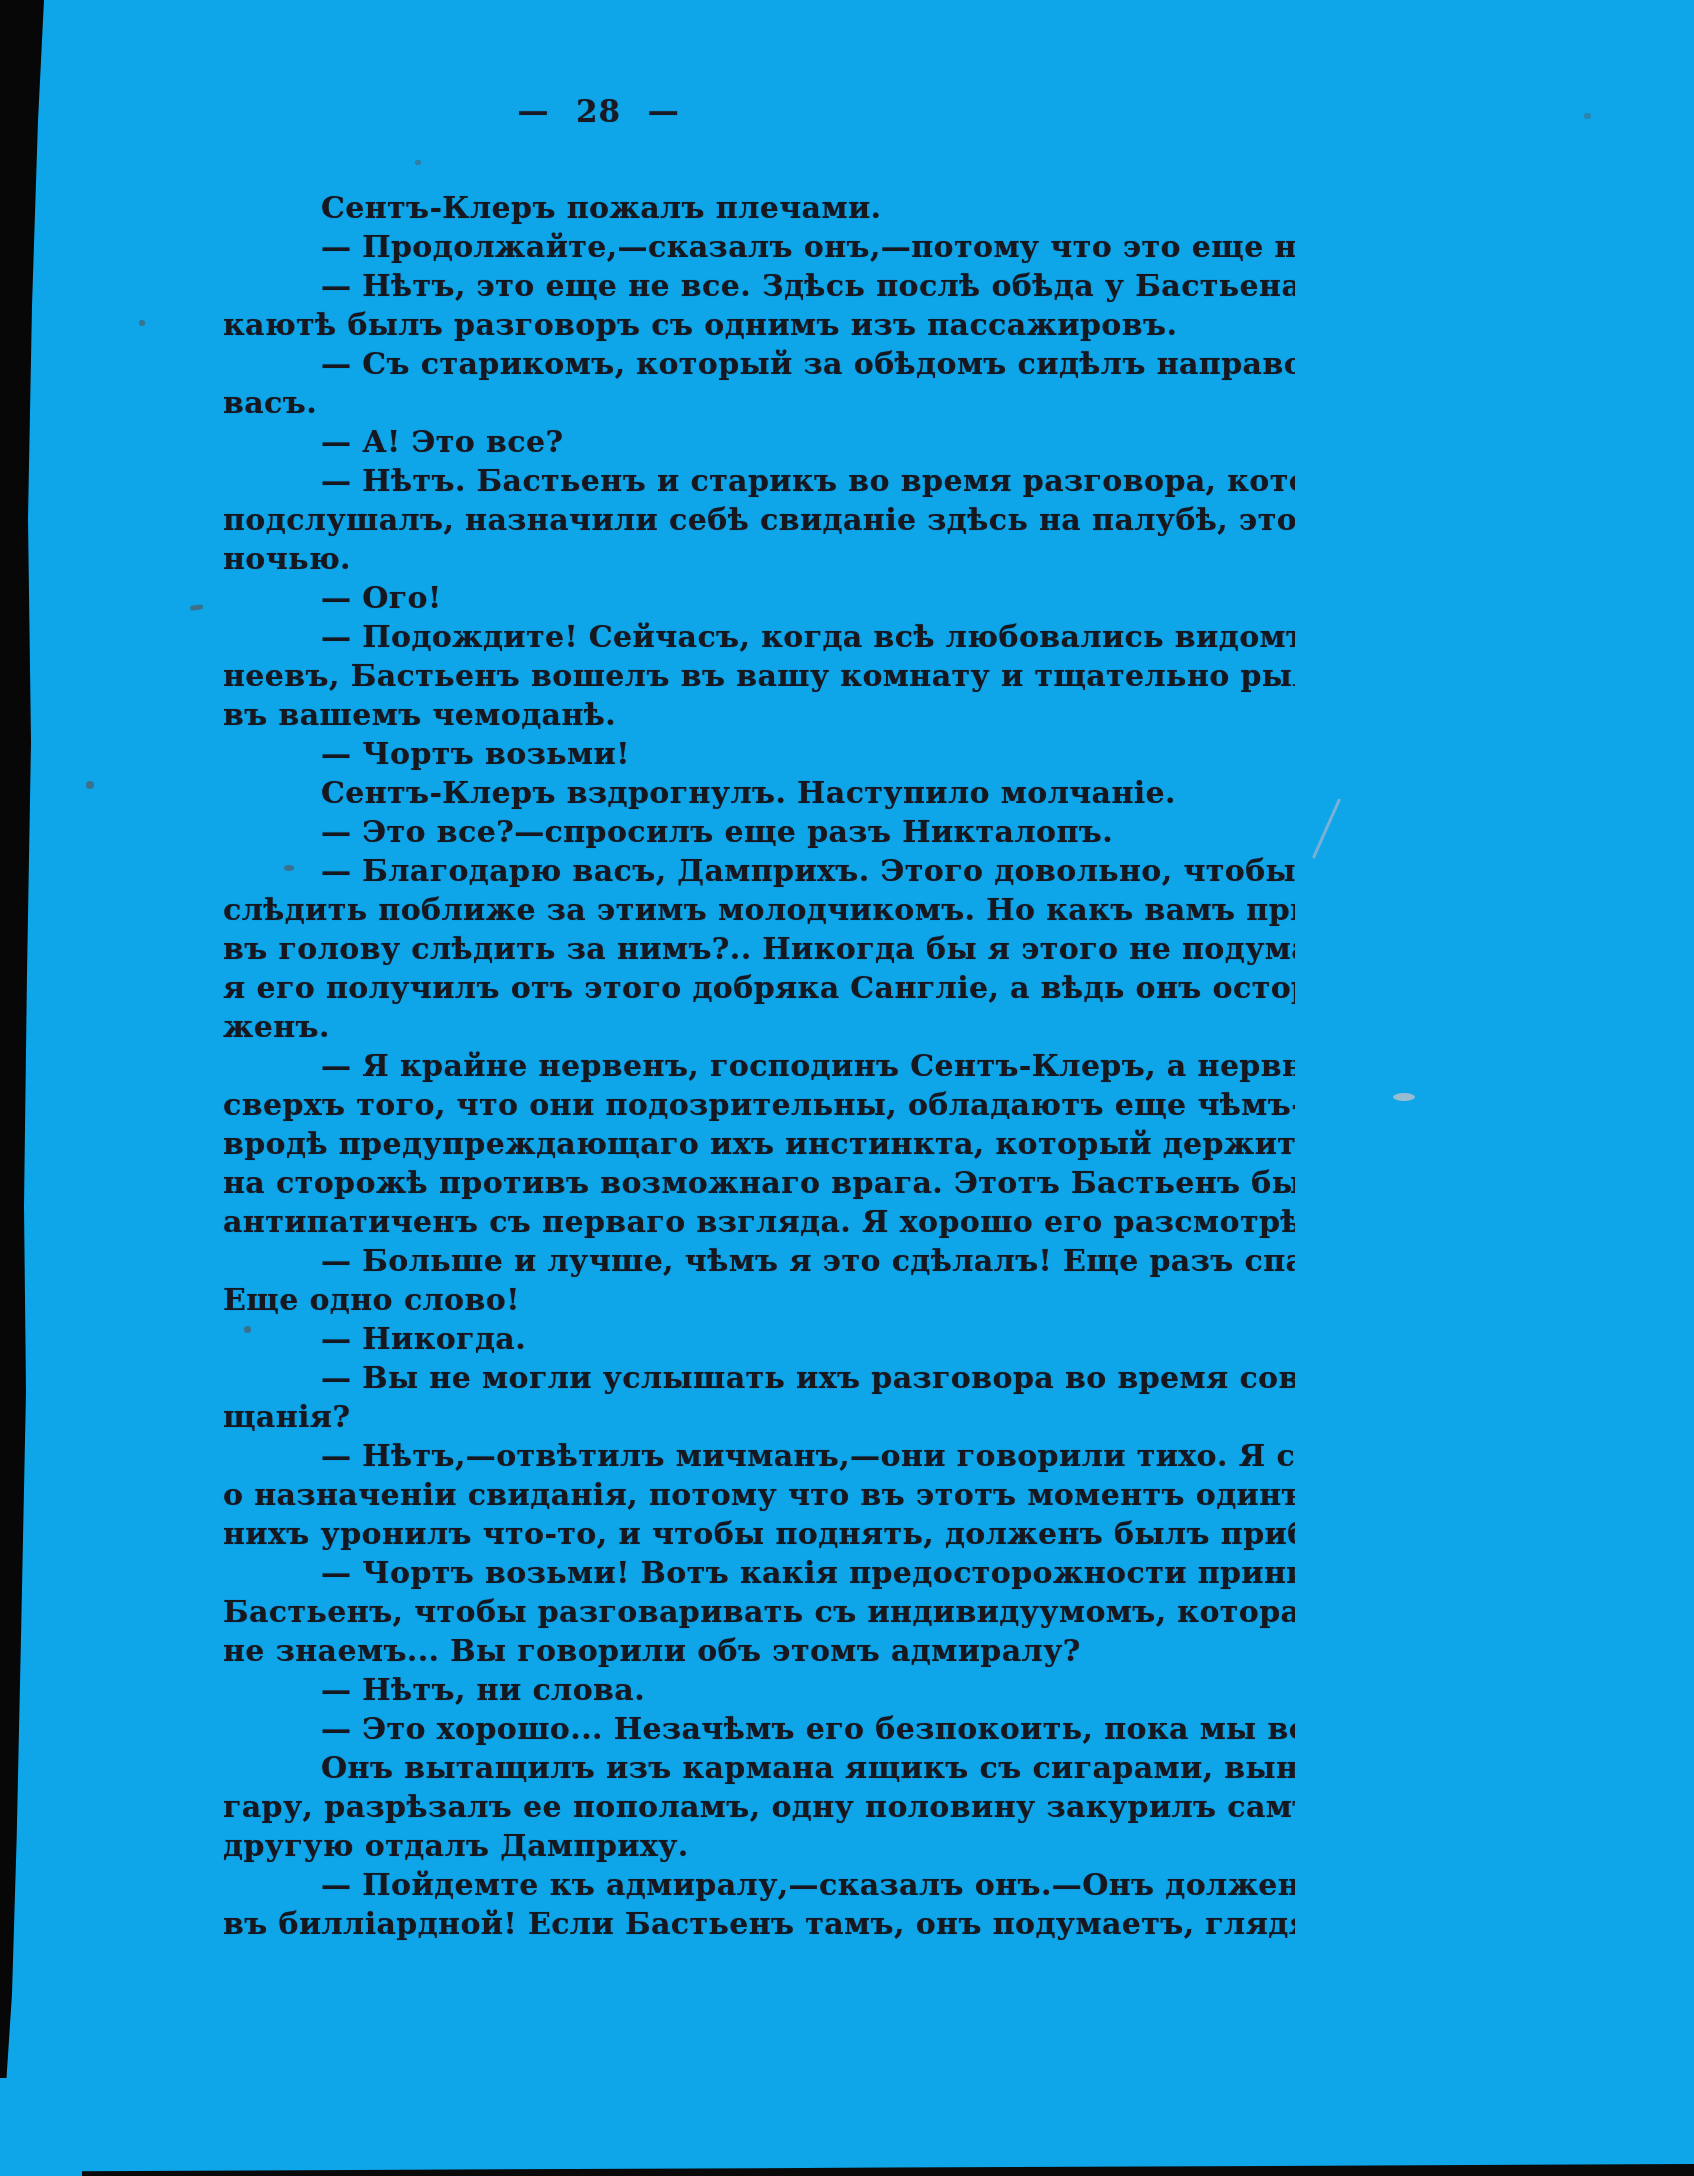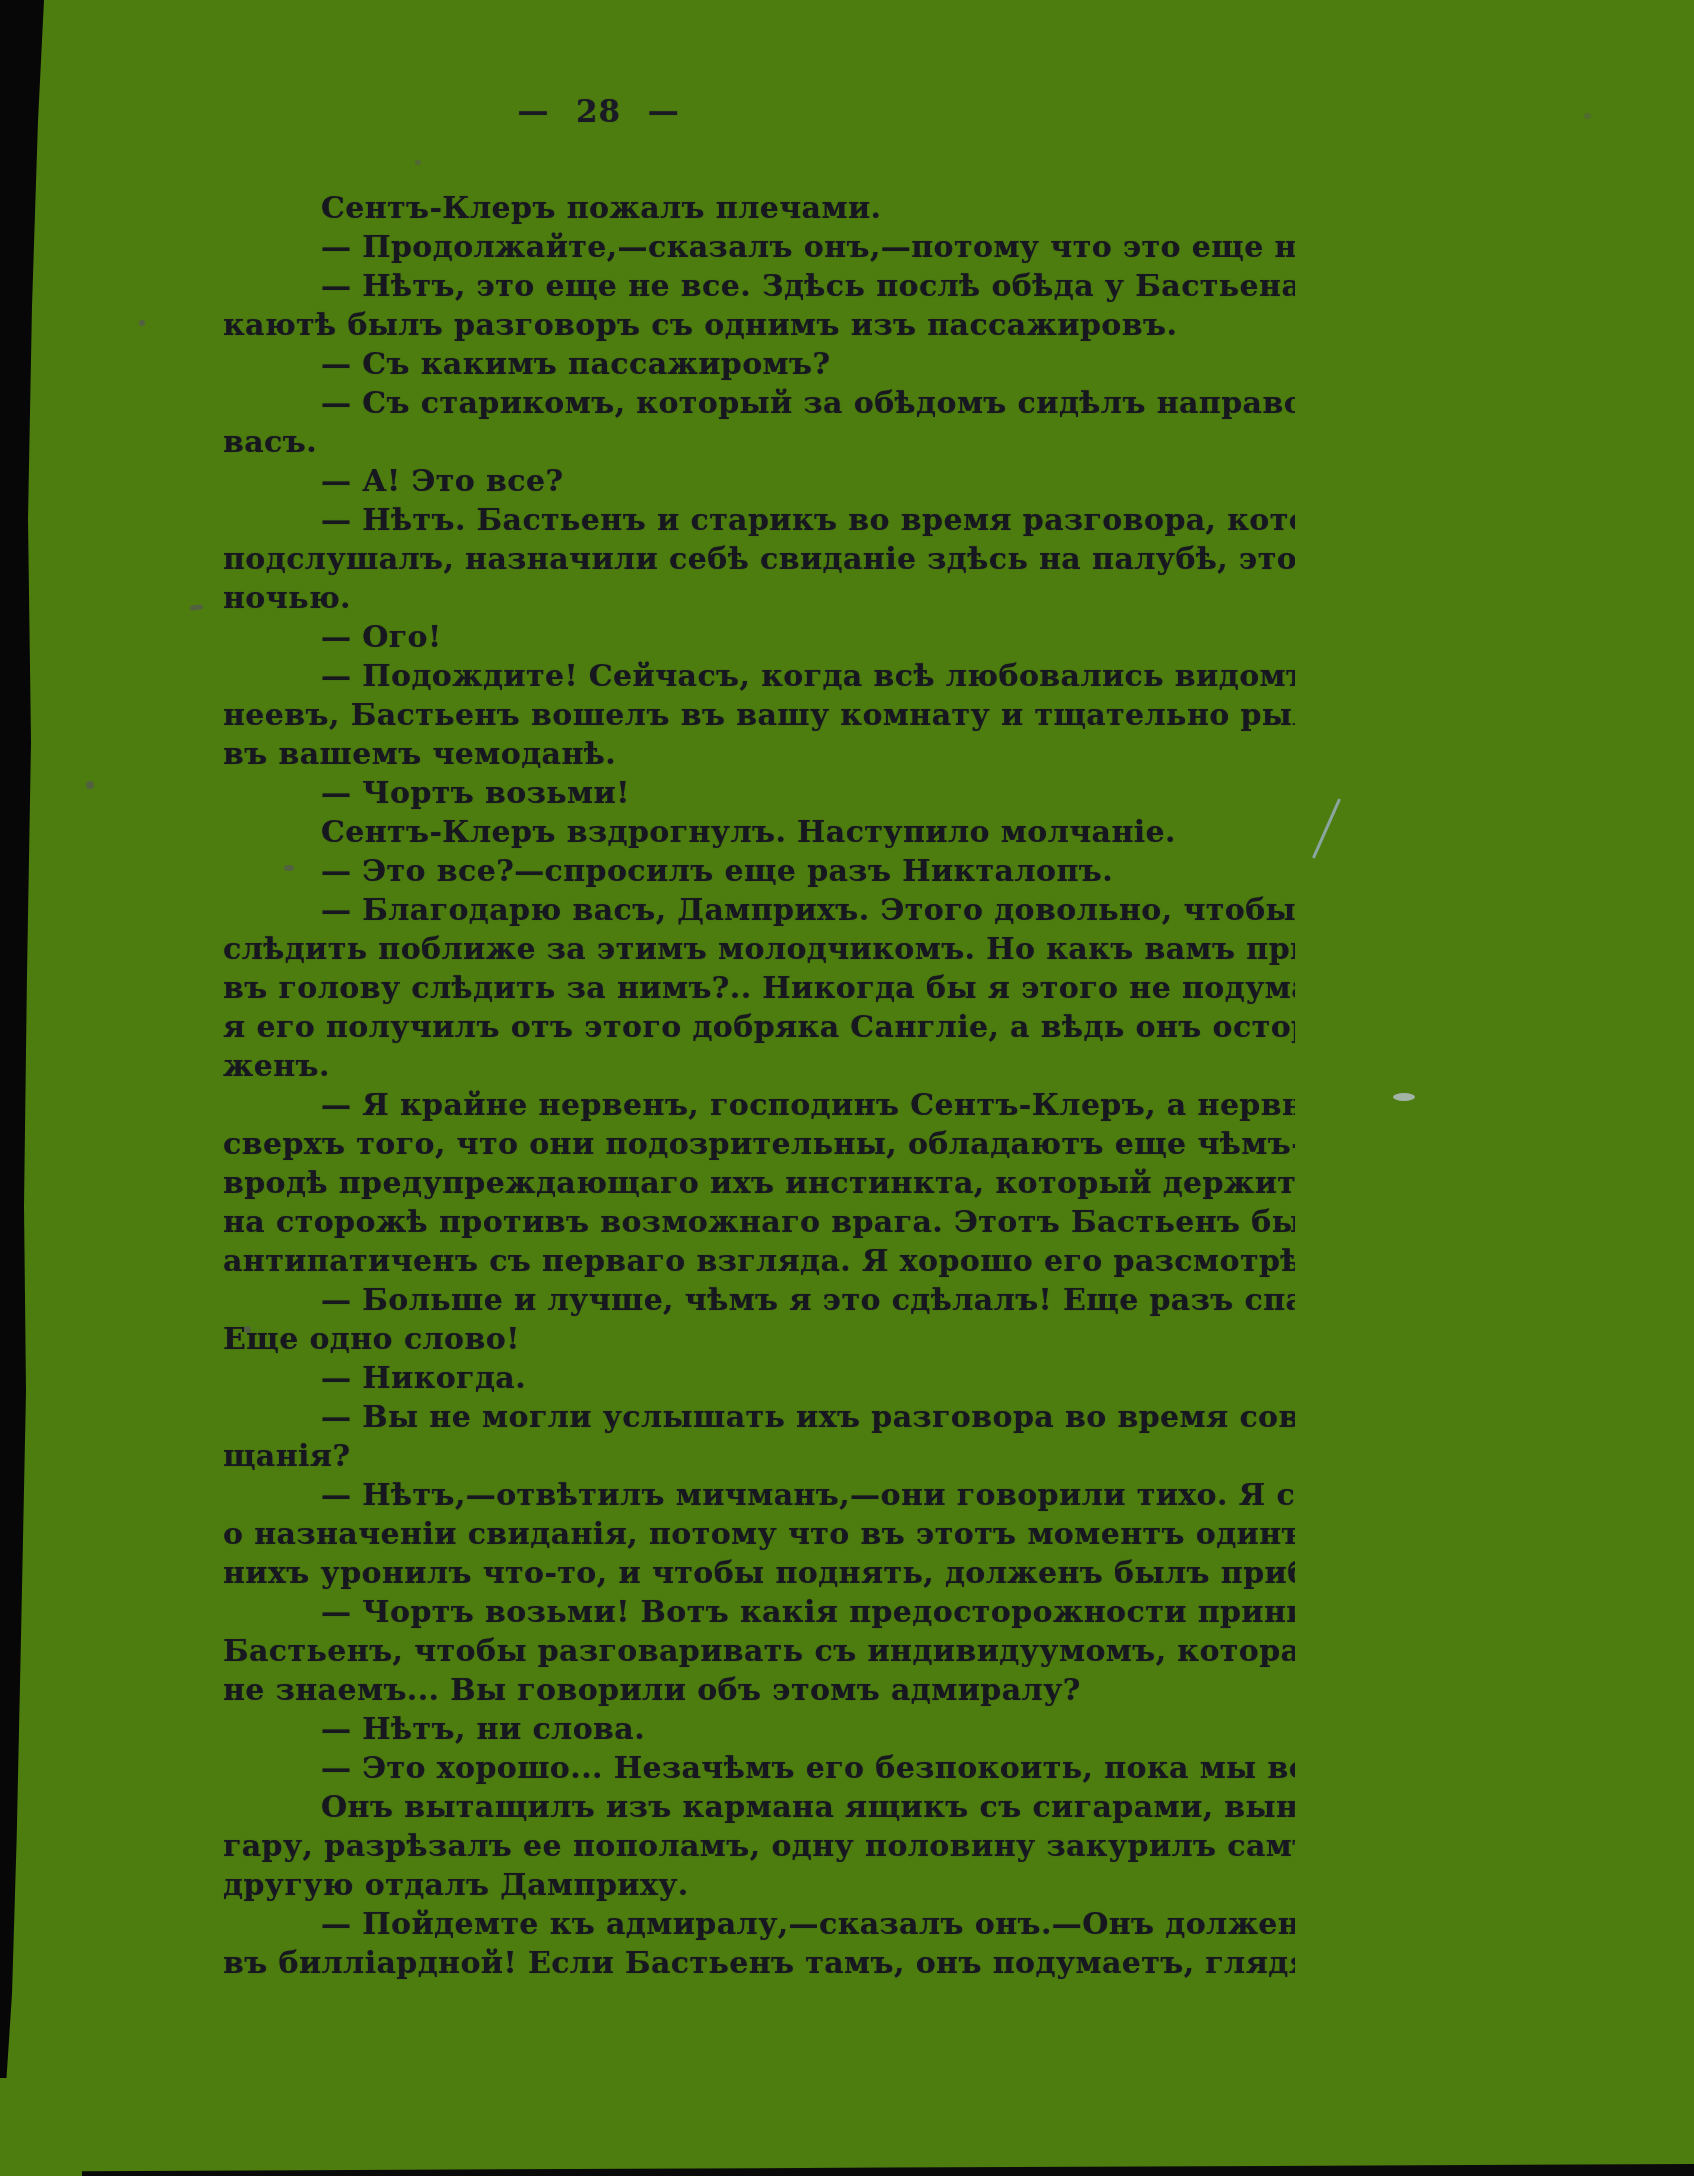--- a/index.html
+++ b/index.html
@@ -4,21 +4,21 @@
 <style>
   html, body {
     margin: 0;
     padding: 0;
     background: #e8ecee;
   }
   .page {
     position: relative;
     width: 1695px;
     height: 2176px;
-    background: #4d7c0f;
+    background: #0ea5e9;
     overflow: hidden;
     font-family: "DejaVu Serif", "Liberation Serif", serif;
     color: #17171f;
   }
   .pagenum {
     position: absolute;
     top: 93px;
     left: 0;
     width: 1197px;
     text-align: center;
@@ -91,21 +91,20 @@
   <div class="left-bar"></div>
   <div class="bottom-bar"></div>
 
   <div class="pagenum">— 28 —</div>
 
   <div class="text-column">
       <div class="line ind noj">Сентъ-Клеръ пожалъ плечами.</div>
       <div class="line ind">— Продолжайте,—сказалъ онъ,—потому что это еще не все.</div>
       <div class="line ind">— Нѣтъ, это еще не все. Здѣсь послѣ обѣда у Бастьена въ</div>
       <div class="line noj">каютѣ былъ разговоръ съ однимъ изъ пассажировъ.</div>
-      <div class="line ind noj">— Съ какимъ пассажиромъ?</div>
       <div class="line ind">— Съ старикомъ, который за обѣдомъ сидѣлъ направо отъ</div>
       <div class="line noj">васъ.</div>
       <div class="line ind noj">— А! Это все?</div>
       <div class="line ind">— Нѣтъ. Бастьенъ и старикъ во время разговора, который я</div>
       <div class="line">подслушалъ, назначили себѣ свиданіе здѣсь на палубѣ, этой</div>
       <div class="line noj">ночью.</div>
       <div class="line ind noj">— Ого!</div>
       <div class="line ind">— Подождите! Сейчасъ, когда всѣ любовались видомъ Пире-</div>
       <div class="line">неевъ, Бастьенъ вошелъ въ вашу комнату и тщательно рылся</div>
       <div class="line noj">въ вашемъ чемоданѣ.</div>

